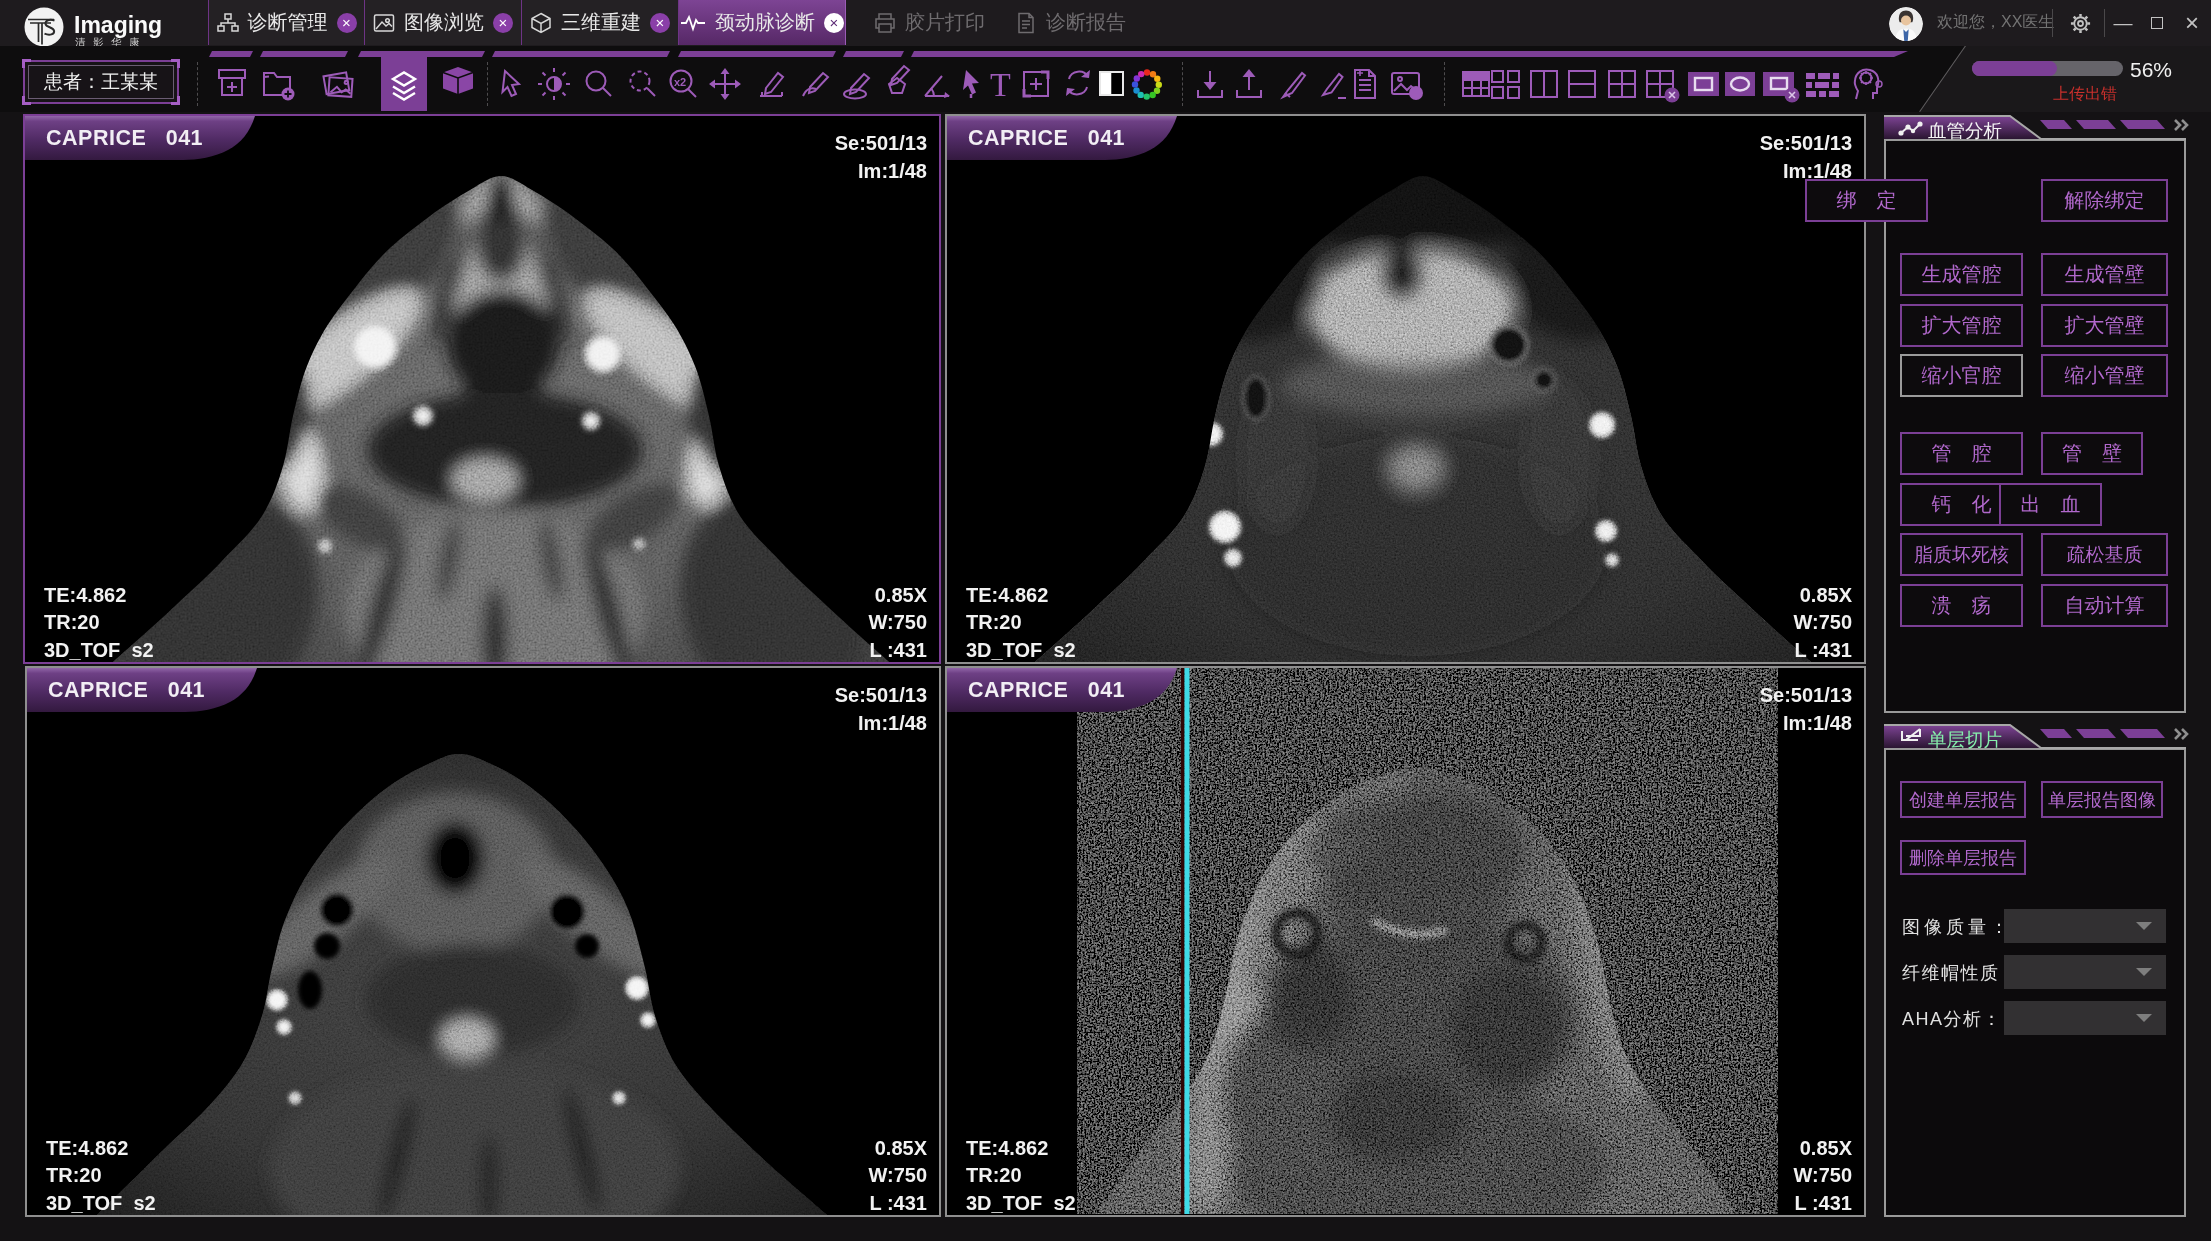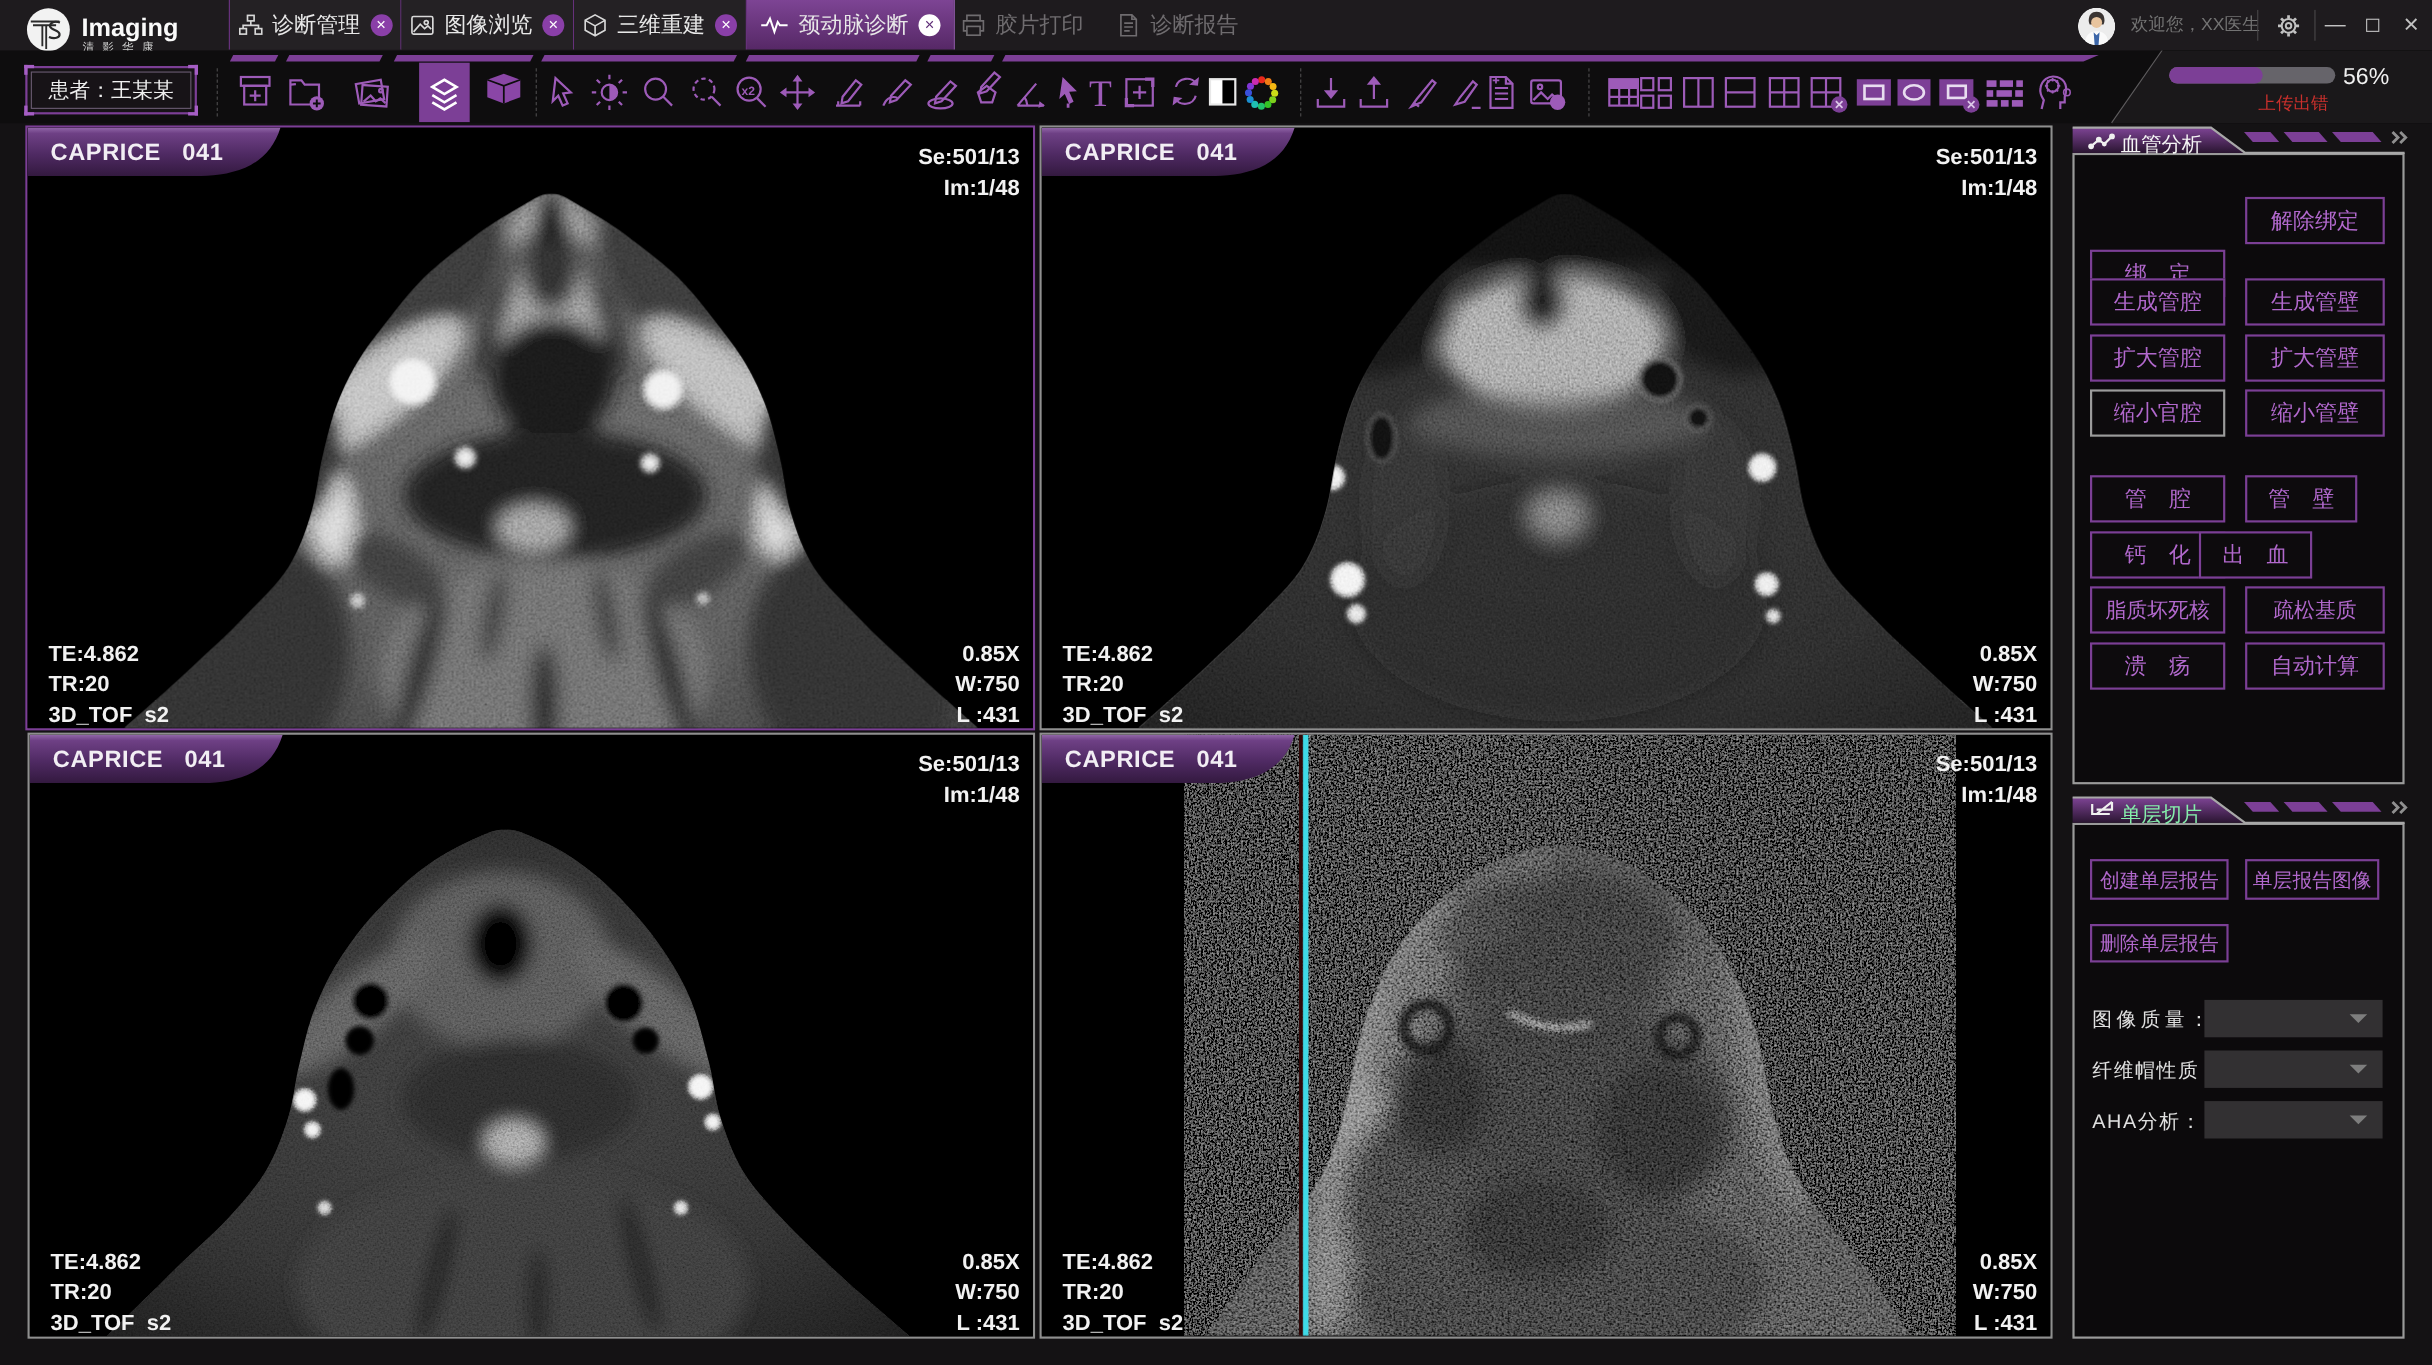--- a/index.html
+++ b/index.html
@@ -78,21 +78,21 @@
         <path d="M11,7 V11 M4,14 V11 H18 V14"></path>
       </svg>诊断管理 <span class="tabx">×</span></div>
   <div class="abs tab mid" style="left:365px;width:157px;"><svg width="22" height="22" viewBox="0 0 22 22" fill="none" stroke="#d8d8d8" stroke-width="1.5">
         <rect x="1.5" y="3" width="19" height="16" rx="1.5"></rect>
         <circle cx="14.5" cy="8.5" r="1.8"></circle>
         <path d="M3,17 L9,10 L13,14 L16,11.5 L19,14.5"></path>
       </svg>图像浏览 <span class="tabx">×</span></div>
   <div class="abs tab mid" style="left:522px;width:157px;"><svg width="22" height="22" viewBox="0 0 22 22" fill="none" stroke="#d8d8d8" stroke-width="1.5">
         <path d="M11,1.5 L20,6.5 V15.5 L11,20.5 L2,15.5 V6.5 Z M2,6.5 L11,11.5 L20,6.5 M11,11.5 V20.5"></path>
       </svg>三维重建 <span class="tabx">×</span></div>
-  <div class="abs tab active mid" style="left:679px;width:189px;"><svg width="26" height="22" viewBox="0 0 26 22" fill="none" stroke="#ffffff" stroke-width="1.8">
+  <div class="abs tab active mid" style="left:679px;width:167px;"><svg width="26" height="22" viewBox="0 0 26 22" fill="none" stroke="#ffffff" stroke-width="1.8">
         <path d="M1,11 H6 L9,5 L13,17 L16,8 L18,11 H25"></path>
       </svg>颈动脉诊断 <span class="tabx">×</span></div>
   <div class="abs tab off" style="left:862px;width:135px;"><svg width="22" height="22" viewBox="0 0 22 22" fill="none" stroke="#6f6c6f" stroke-width="1.5">
         <path d="M5,7 V2 H17 V7 M5,16 H2 V7 H20 V16 H17"></path>
         <rect x="5" y="12" width="12" height="8"></rect>
       </svg>胶片打印</div>
   <div class="abs tab off" style="left:1003px;width:135px;"><svg width="22" height="22" viewBox="0 0 22 22" fill="none" stroke="#6f6c6f" stroke-width="1.5">
         <path d="M4,1.5 H14 L18,5.5 V20.5 H4 Z M14,1.5 V5.5 H18"></path>
         <path d="M7,9 H15 M7,12.5 H15 M7,16 H12"></path>
       </svg>诊断报告</div>
@@ -679,21 +679,21 @@
         </g>
       <g fill="#f0f0f0">
           <circle cx="17" cy="19" r="2.6"></circle>
           <circle cx="24" cy="13" r="2.6"></circle>
           <circle cx="29" cy="17" r="2.2"></circle>
           <circle cx="36" cy="10" r="2.6"></circle>
         </g>
     </svg>
     <div class="abs" style="left:44px;top:4px;color:#f5f5f5;font-size:18.5px;">血管分析</div>
   </div>
-  <div class="abs pbtn pb1" style="left:1900px;top:179px;margin-top:48px;">绑　定</div>
+  <div class="abs pbtn pb1" style="left:1805px;top:179px;">绑　定</div>
   <div class="abs pbtn pb1" style="left:2041px;top:179px;width:127px;">解除绑定</div>
   <div class="abs pbtn pb1" style="left:1900px;top:253px;">生成管腔</div>
   <div class="abs pbtn pb1" style="left:2041px;top:253px;width:127px;">生成管壁</div>
   <div class="abs pbtn pb1" style="left:1900px;top:304px;">扩大管腔</div>
   <div class="abs pbtn pb1" style="left:2041px;top:304px;width:127px;">扩大管壁</div>
   <div class="abs pbtn pb1" style="left:1900px;top:354px;border-color:#9b9b9b;">缩小官腔</div>
   <div class="abs pbtn pb1" style="left:2041px;top:354px;width:127px;">缩小管壁</div>
   <div class="abs pbtn pb1" style="left:1900px;top:432px;">管　腔</div>
   <div class="abs pbtn pb1" style="left:2041px;top:432px;width:102px;">管　壁</div>
   <div class="abs pbtn pb1" style="left:1900px;top:483px;">钙　化</div>

